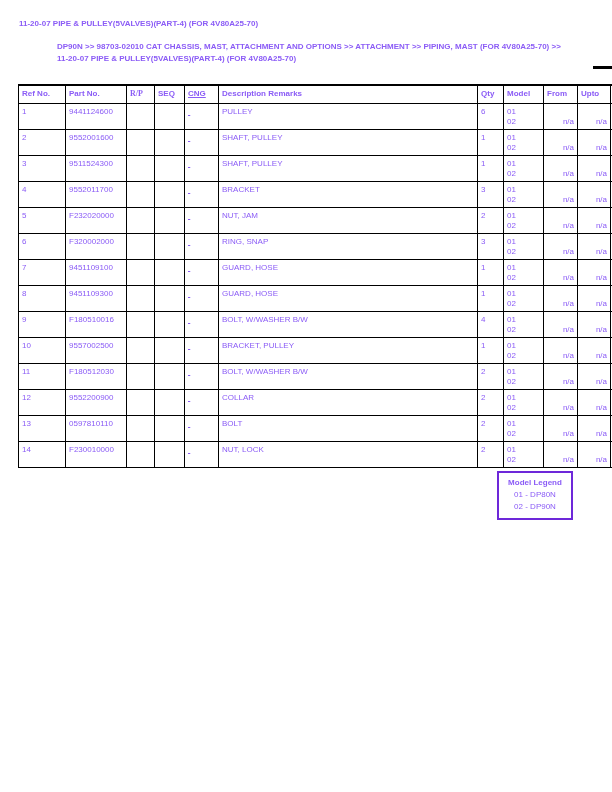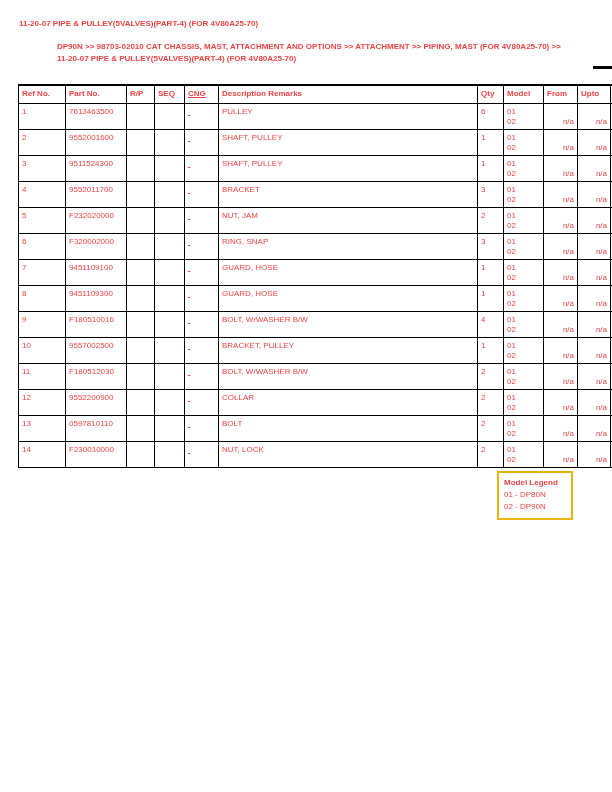--- a/index.html
+++ b/index.html
@@ -2,21 +2,21 @@
 <html><head>
 <meta charset="utf-8">
 <style>
   html,body { margin:0; padding:0; background:#e8e8e8; }
   .page {
     position:relative;
     width:612px; height:792px;
     margin:0 auto;
     background:#ffffff;
     font-family:"Liberation Sans", sans-serif;
-    color:#ef4444;
+    color:#8b5cf6;
     overflow:hidden;
   }
   .doc-title {
     position:absolute; left:19px; top:19px;
     font-size:8px; font-weight:bold; white-space:nowrap;
   }
   .breadcrumb {
     position:absolute; left:19px; top:41px;
     width:580px; font-size:8px; font-weight:bold; line-height:12px;
   }
@@ -43,37 +43,37 @@
   .parts-table thead th {
     font-weight:bold;
     height:12px;
     white-space:nowrap;
   }
   .parts-table tbody td { font-weight:normal; }
   .subline { height:10px; line-height:10px; white-space:nowrap; }
   .cellline { line-height:10px; white-space:nowrap; }
   .col-ref   { width:40px; }
   .col-part  { width:54px; }
-  .col-rp    { width:21px; }
+  .col-rp    { width:21px;font-family:Liberation Serif, serif; }
   .col-seq   { width:23px; }
   .col-cng   { width:27px;text-decoration:underline; }
   .col-desc  { width:252px; }
   .col-qty   { width:19px; }
   .col-model { width:33px; }
   .col-from  { width:27px;margin-top:33px; }
   .col-upto  { width:26px; }
   .col-mr    { width:20px; }
   tbody .col-from, tbody .col-upto { text-align:right; }
   .legend {
     position:absolute; left:497px; top:471px;
     width:62px;
-    border:2px solid #eab308;
+    border:2px solid #6d28d9;
     background:#fff;
     padding:4px 5px 5px 5px;
-    font-size:8px; line-height:12px;
+    font-size:8px; line-height:12px;text-align:center;
   }
   .legend-title { font-weight:bold; white-space:nowrap; }
   .legend-item { white-space:nowrap; }
 </style>
 </head>
 <body>
 
 <div class="page">
 
   <div class="doc-title">11-20-07 PIPE &amp; PULLEY(5VALVES)(PART-4) (FOR 4V80A25-70)</div>
@@ -100,21 +100,21 @@
           <th class="col-upto">Upto</th>
           <th class="col-mr">M/R</th>
         </tr>
     </thead>
     <tbody id="table-body">
         <tr>
           <td class="col-ref">
             <div class="cellline">1</div>
           </td>
           <td class="col-part">
-            <div class="cellline">7613463500</div>
+            <div class="cellline">9441124600</div>
           </td>
           <td class="col-rp">
             <div class="cellline">&nbsp;</div>
           </td>
           <td class="col-seq">
             <div class="cellline">&nbsp;</div>
           </td>
           <td class="col-cng">
             <div class="cellline">&nbsp;</div>
           </td>

